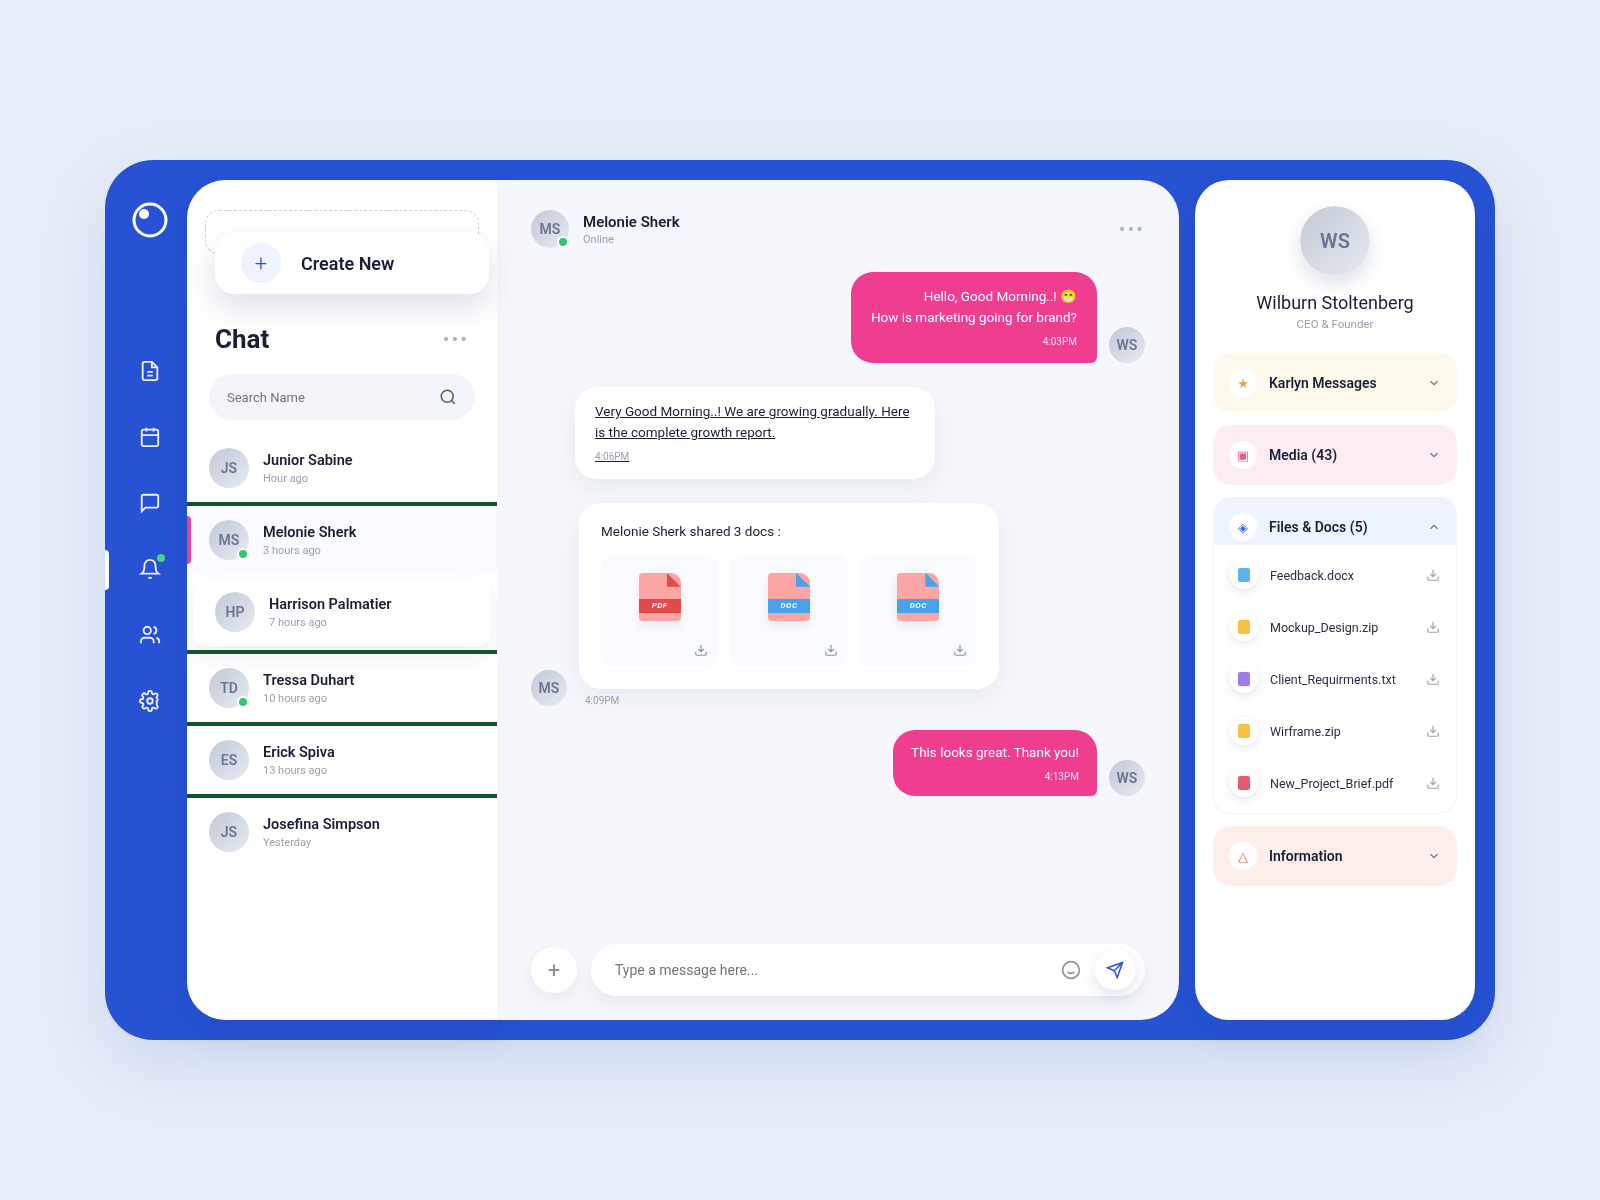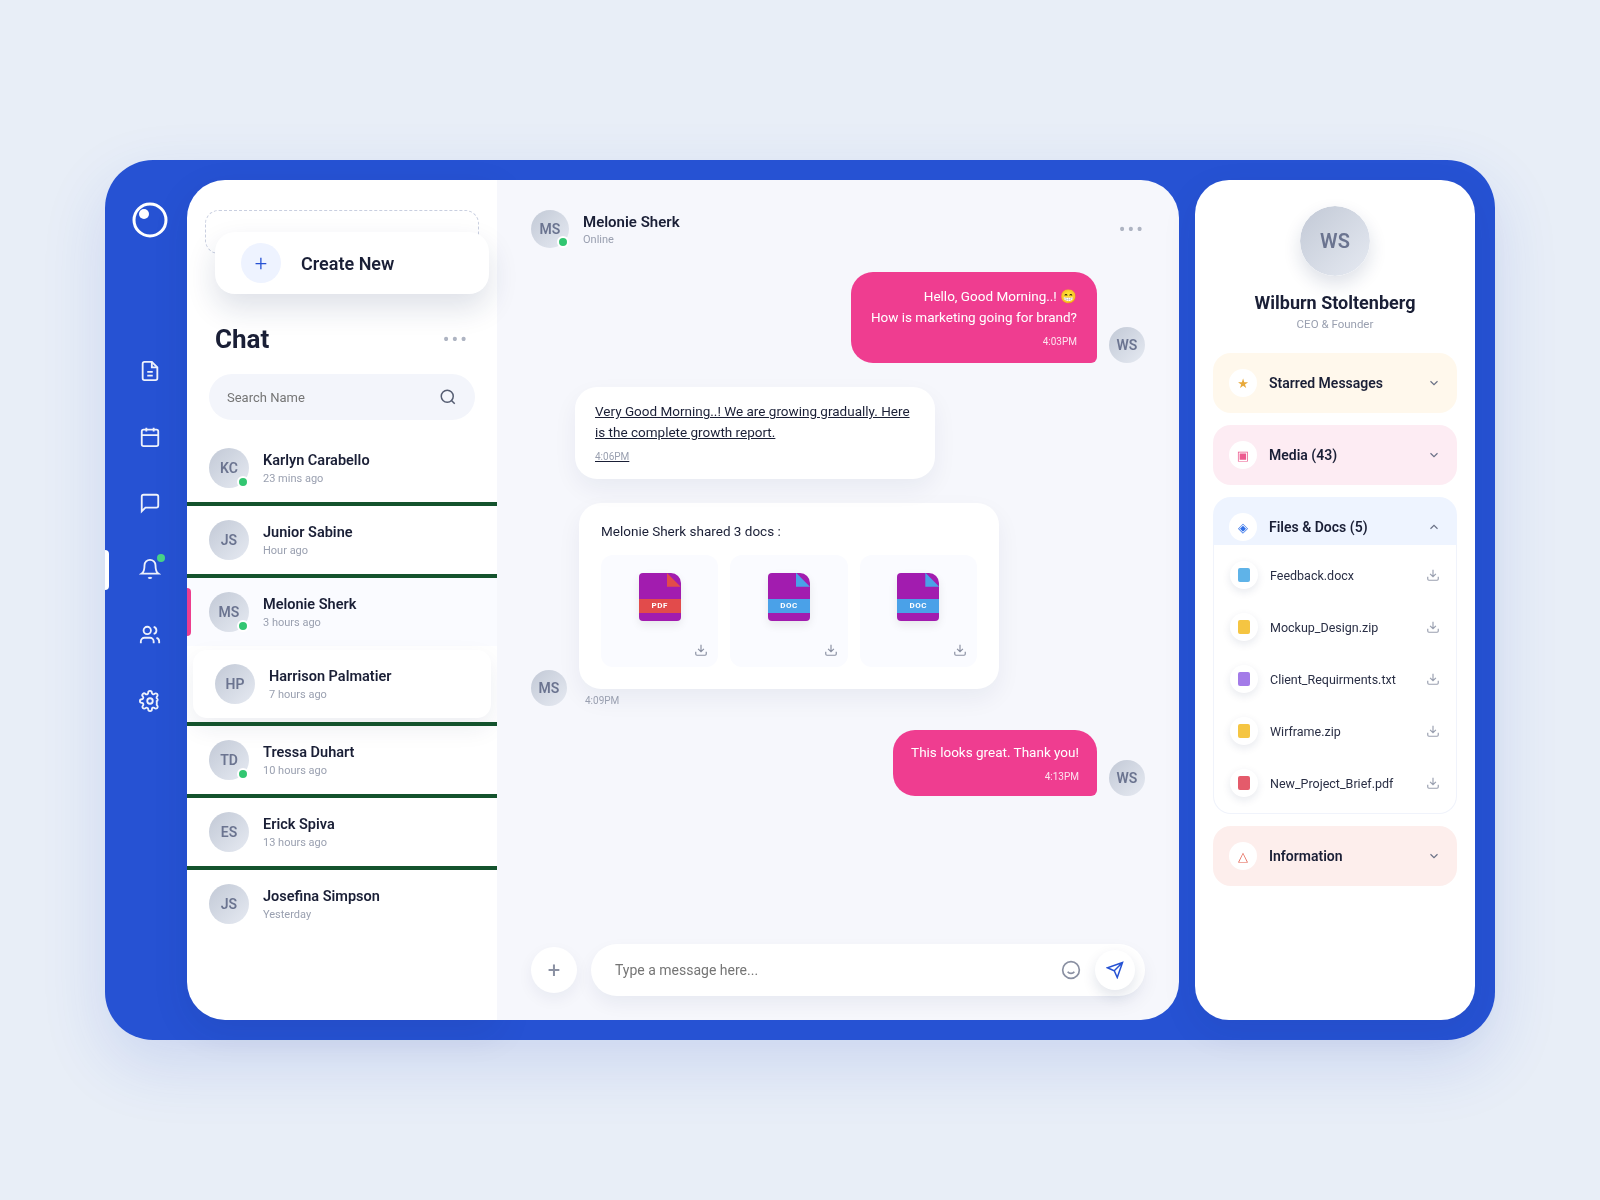--- a/index.html
+++ b/index.html
@@ -48,35 +48,35 @@
 .bubble.pink { background:#ef3d90; color:#fff; border-bottom-right-radius:6px;}
 .bubble.white { background:#fff; color:#1a1f36; box-shadow:0 10px 24px rgba(20,40,90,0.06);text-decoration:underline;}
 .time-in { font-size:10px; opacity:0.85; display:block; text-align:right; margin-top:6px;}
 .time-out { font-size:10px; color:#9aa0b0; margin-top:6px;}
 .sm-avatar { width:36px; height:36px; border-radius:50%; flex-shrink:0;}
 .share-card { background:#fff; border-radius:22px; padding:20px 22px 22px 22px; box-shadow:0 10px 24px rgba(20,40,90,0.06);}
 .share-title { font-size:13.5px; color:#1a1f36; margin-bottom:16px;}
 .docs { display:flex; gap:12px;}
 .doc { flex:1; background:#fafbff; border-radius:12px; padding:18px 10px 10px 10px; display:flex; flex-direction:column; align-items:center; justify-content:space-between; height:112px;}
 .doc-icon { width:42px; height:48px; position:relative;}
-.doc-page { width:100%; height:100%; background:#a21caf; border-radius:4px 10px 4px 4px; box-shadow:0 4px 10px rgba(0,0,0,0.08); position:relative; overflow:hidden;}
+.doc-page { width:100%; height:100%; background:#fca5a5; border-radius:4px 10px 4px 4px; box-shadow:0 4px 10px rgba(0,0,0,0.08); position:relative; overflow:hidden;font-style:italic;}
 .doc-corner { position:absolute; top:0; right:0; width:14px; height:14px;}
 .doc-band { position:absolute; bottom:8px; left:0; right:0; height:14px; display:flex; align-items:center; justify-content:center; font-size:8px; font-weight:700; color:#fff; letter-spacing:0.5px;}
 .dl-icon { color:#8a90a2; align-self:flex-end; width:14px; height:14px;}
 .row-with { display:flex; align-items:flex-end; gap:12px;}
 .input-row { display:flex; align-items:center; gap:14px; margin-top:16px;}
 .attach-btn { width:46px; height:46px; border-radius:50%; background:#fff; display:flex; align-items:center; justify-content:center; color:#8a90a2; font-size:22px; box-shadow:0 6px 16px rgba(20,40,90,0.06); cursor:pointer;}
 .msg-input { flex:1; background:#fff; border-radius:30px; height:52px; display:flex; align-items:center; padding:0 10px 0 24px; box-shadow:0 8px 18px rgba(20,40,90,0.06);}
 .msg-input input { border:none; outline:none; flex:1; font-size:14px; color:#8a90a2; background:transparent;}
 .emoji-btn { width:36px; height:36px; display:flex; align-items:center; justify-content:center; color:#8a90a2; cursor:pointer;}
 .send-btn { width:40px; height:40px; border-radius:50%; background:#fff; display:flex; align-items:center; justify-content:center; color:#2652d3; box-shadow:0 6px 14px rgba(20,40,90,0.12); cursor:pointer; margin-left:6px;}
 
 .info-panel { width:280px; background:#fff; border-radius:34px; margin:20px 20px 20px 16px; padding:26px 18px 18px 18px; display:flex; flex-direction:column; align-items:center; box-shadow:0 12px 36px rgba(20,40,90,0.08);}
 .info-avatar { width:70px; height:70px; border-radius:50%; box-shadow:0 8px 18px rgba(20,40,90,0.14); overflow:hidden;}
-.info-name { font-size:18px; font-weight:700; color:#1a1f36; margin-top:16px;}
+.info-name { font-size:18px; font-weight:400; color:#1a1f36; margin-top:16px;}
 .info-role { font-size:11.5px; color:#9aa0b0; margin-top:4px;}
 .accordions { width:100%; margin-top:22px; display:flex; flex-direction:column; gap:12px;}
 .acc { border-radius:18px; padding:16px 16px; display:flex; align-items:center; gap:12px; cursor:pointer;}
 .acc-starred { background:#fff8ec;}
 .acc-media { background:#fdecf3;}
 .acc-files { background:#eef4ff; border-radius:18px 18px 0 0;}
 .acc-info { background:#fdeeec;}
 .acc-icon { width:28px; height:28px; border-radius:50%; background:#fff; display:flex; align-items:center; justify-content:center; font-size:13px;}
 .acc-label { flex:1; font-size:14px; font-weight:600; color:#1a1f36;}
 .acc-chev { color:#6a7186; width:14px; height:14px;}
@@ -155,30 +155,20 @@
       <div class="more-dots">•••</div>
     </div>
     <div class="search-wrap">
       <input placeholder="Search Name" style="">
       <svg class="search-icon" viewBox="0 0 24 24" fill="none" stroke="currentColor" stroke-width="2">
           <circle cx="11" cy="11" r="8"></circle>
           <path d="M21 21l-4.35-4.35"></path>
         </svg>
     </div>
     <div class="contacts" id="contacts">
-        <div class="contact">
-          <div class="avatar">
-            <div class="fake-avatar">KC</div>
-            <span class="status-dot"></span>
-          </div>
-  <div class="contact-info">
-            <div class="contact-name">Karlyn Carabello</div>
-            <div class="contact-time">23 mins ago</div>
-          </div>
-        </div>
         <div class="contact">
           <div class="avatar">
             <div class="fake-avatar">JS</div>
           </div>
   <div class="contact-info">
             <div class="contact-name">Junior Sabine</div>
             <div class="contact-time">Hour ago</div>
           </div>
         </div>
         <div class="contact active">
@@ -345,21 +335,21 @@
 
   <div class="info-panel">
     <div class="info-avatar">
         <div class="fake-avatar" style="font-size:20px;">WS</div>
       </div>
     <div class="info-name">Wilburn Stoltenberg</div>
     <div class="info-role">CEO &amp; Founder</div>
     <div class="accordions">
       <div class="acc acc-starred">
         <div class="acc-icon" style="color:#e8a93a;">★</div>
-        <div class="acc-label">Starred Messages</div>
+        <div class="acc-label">Karlyn Messages</div>
         <svg class="acc-chev" viewBox="0 0 24 24" fill="none" stroke="currentColor" stroke-width="2">
             <path d="M6 9l6 6 6-6"></path>
           </svg>
       </div>
       <div class="acc acc-media">
         <div class="acc-icon" style="color:#ec5a8f;">▣</div>
         <div class="acc-label">Media (43)</div>
         <svg class="acc-chev" viewBox="0 0 24 24" fill="none" stroke="currentColor" stroke-width="2">
             <path d="M6 9l6 6 6-6"></path>
           </svg>

